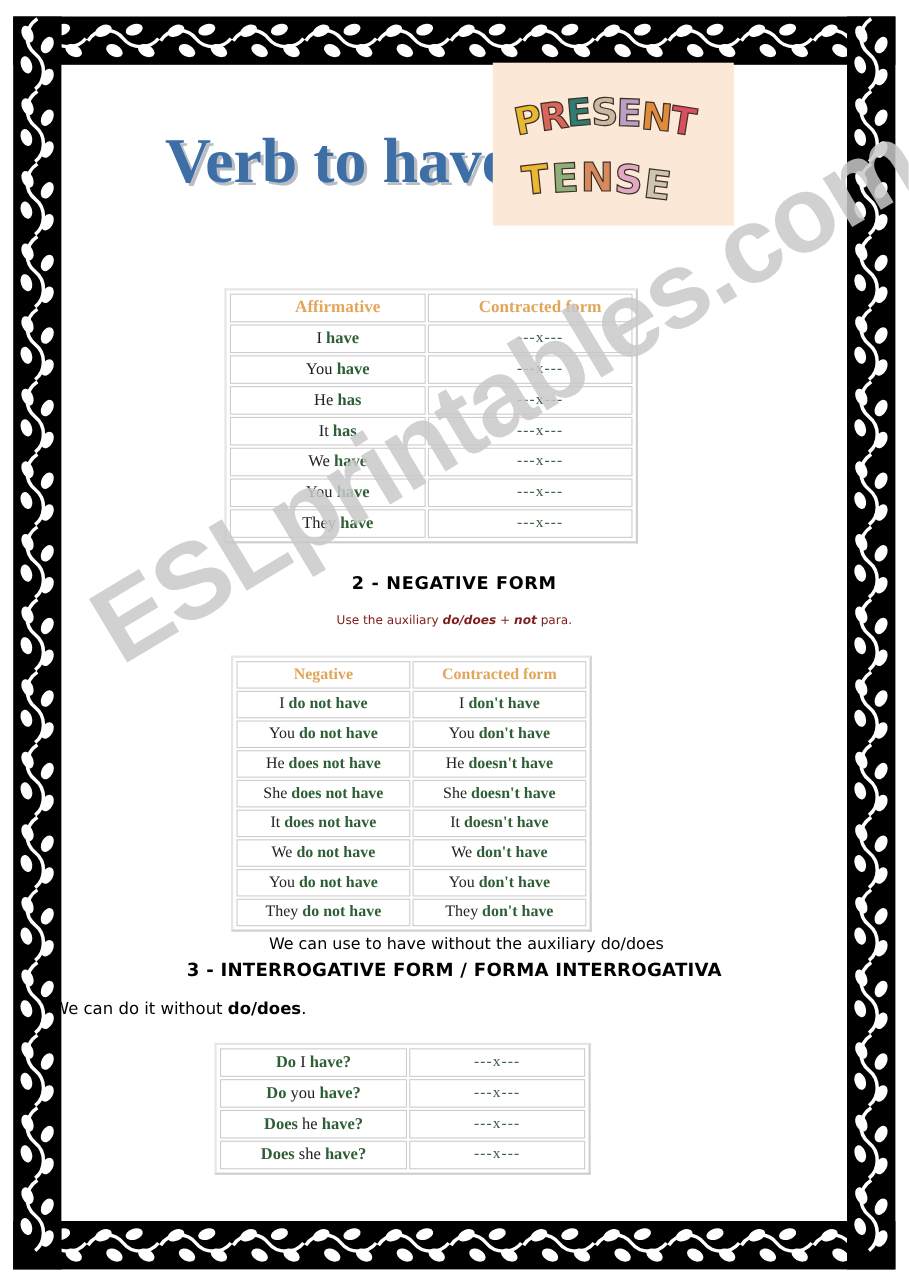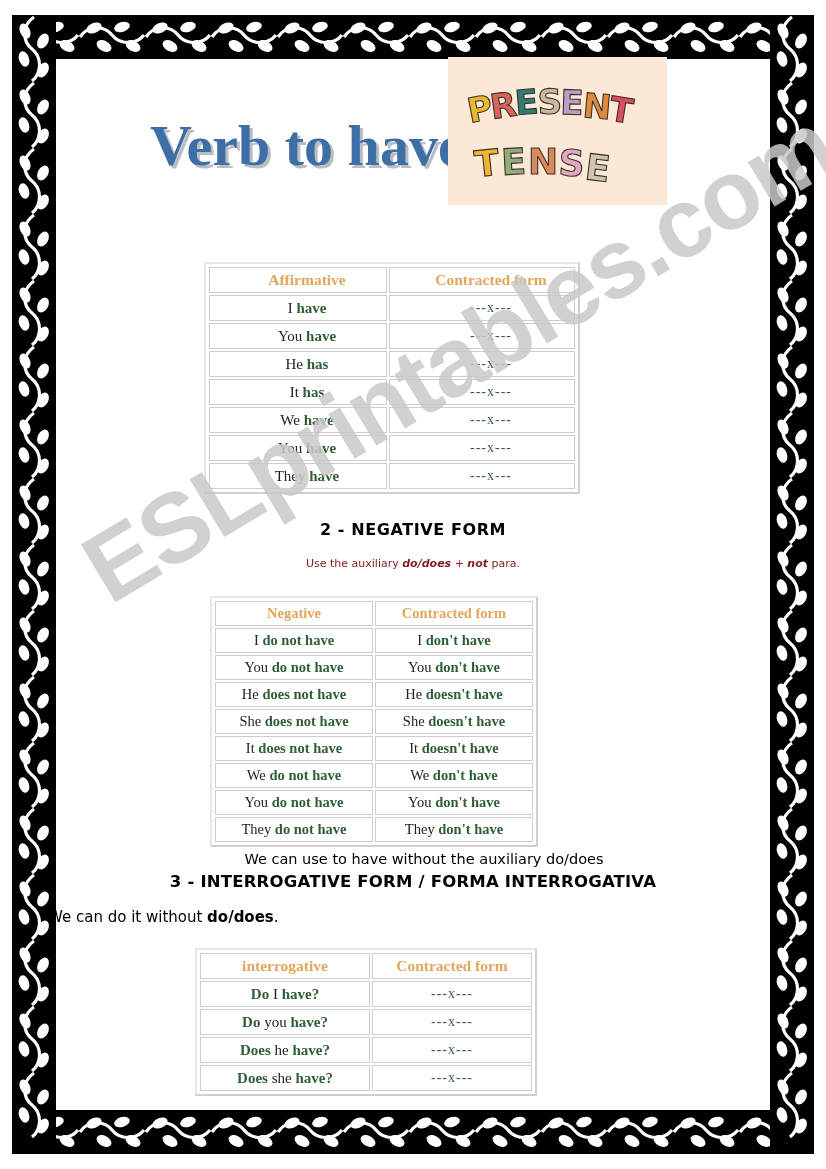--- a/index.html
+++ b/index.html
@@ -449,24 +449,20 @@
   <div class="sec-head sec-head-3">3 - INTERROGATIVE FORM / FORMA INTERROGATIVA</div>
 
   <div class="left-line">
     <span>We can do it without  </span><b>do/does</b><span>.</span>
   </div>
 
   <div class="tbl-wrap" id="table-interrogative">
     <table class="conj">
       <tbody>
         <tr>
-          <td class="hdr low">interrogative</td>
-          <td class="hdr c2">Contracted form</td>
-        </tr>
-        <tr>
           <td><span class="v">Do</span> <span class="p">I</span> <span class="v">have?</span></td>
           <td class="xcell c2">---x---</td>
         </tr>
         <tr>
           <td><span class="v">Do</span> <span class="p">you</span> <span class="v">have?</span></td>
           <td class="xcell c2">---x---</td>
         </tr>
         <tr>
           <td><span class="v">Does</span> <span class="p">he</span> <span class="v">have?</span></td>
           <td class="xcell c2">---x---</td>

